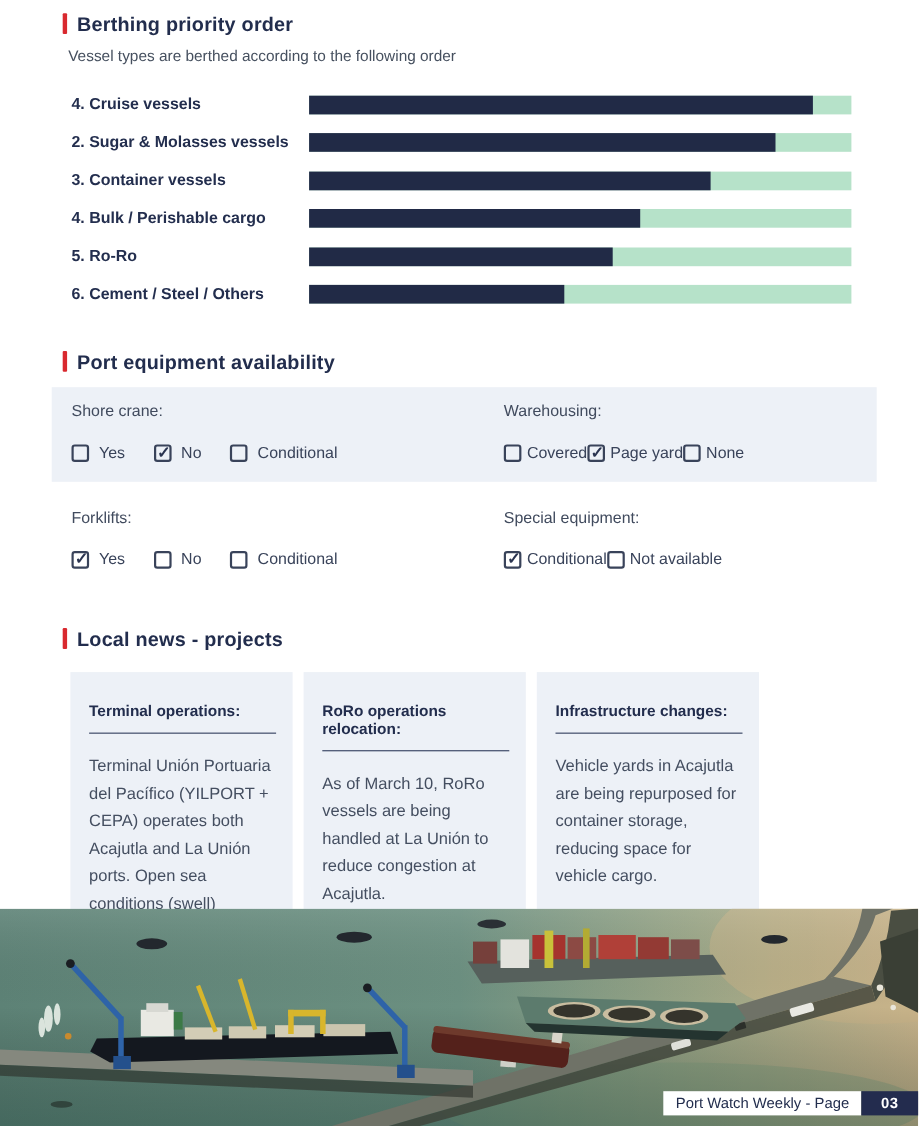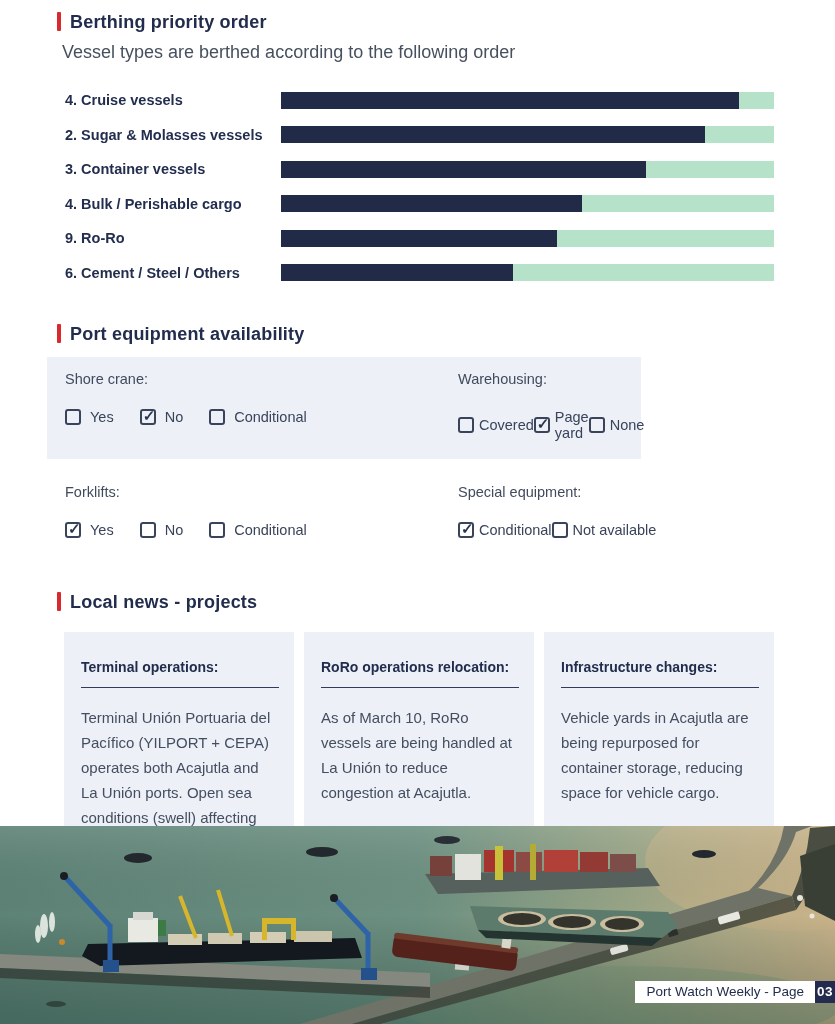--- a/index.html
+++ b/index.html
@@ -6,57 +6,57 @@
   html,body { background:#ffffff; }
   body { font-family:"Liberation Sans", sans-serif; }
   .page { position:relative; width:835px; height:1024px; background:#ffffff; overflow:hidden; }
 
   
   .sec-head { display:flex; gap:9px; margin-left:57px; }
   .red-bar { width:4px; height:19px; background:#d9292f; border-radius:1px; }
   .sec-title { font-size:18px; font-weight:bold; color:#222d4d; letter-spacing:.2px; }
 
   .s1 { padding-top:12px; }
-  .subtitle { margin:9px 0 0 62px; font-size:18px; color:#46505f; }
+  .subtitle { margin:9px 0 0 62px; font-size:14px; color:#46505f; }
 
   
   .chart { margin:20px 0 0 65px; width:709px; }
   .crow { display:flex; align-items:center; height:34.5px; }
   .clabel { width:216px; font-size:14.5px; font-weight:600; color:#232e4e; }
   .ctrack { flex:1; height:17px; background:#b6e2c9; position:relative; }
   .cfill { position:absolute; left:0; top:0; bottom:0; background:#212a46; }
 
   
   .s2 { margin-top:34px; }
-  .eq-panel { margin:12px 0 0 47px; width:594px; background:#edf1f7; padding:14px 0 18px 18px; display:grid; grid-template-columns:393px auto; }
+  .eq-panel { margin:12px 0 0 47px; width:750px; background:#edf1f7; padding:14px 0 18px 18px; display:grid; grid-template-columns:393px auto; }
   .eq-row2 { margin:11px 0 0 47px; width:741px; padding:14px 0 6px 18px; display:grid; grid-template-columns:393px auto; }
   .eq-label { font-size:14.5px; color:#414b5e; }
   .opts { display:flex; align-items:center; margin-top:22px; column-gap:26px; }
   .opts.tight { column-gap:0; }
   .opt { display:flex; align-items:center; gap:9px; font-size:14.5px; color:#39435a; }
   .opts.tight .opt { gap:5px; }
   .cb { width:16px; height:16px; border:2px solid #39435a; border-radius:3px; position:relative; flex:none; background:#ffffff00; }
   .cb.checked::after { content:"✓"; position:absolute; left:1px; top:-4px; font-size:15px; font-weight:bold; color:#2a3450; }
 
   
   .s3 { margin-top:48px; }
   .cards { display:flex; gap:10px; margin:19px 0 0 64px; }
-  .card { width:230px; height:232px; background:#edf1f7; padding:27px 15px 0 17px; }
+  .card { width:202px; height:232px; background:#edf1f7; padding:27px 15px 0 17px; }
   .card h3 { font-size:14px; font-weight:bold; color:#222d4d; }
   .card .rule { border-bottom:1.5px solid #303c5c; margin-top:12px; }
   .card p { margin-top:17px; font-size:15px; line-height:25px; color:#444e60; }
 
   
   .photo { position:absolute; left:0; top:826px; width:835px; height:198px; overflow:hidden; }
   .photo svg { display:block; }
 
   
-  .footer { position:absolute; right:0; bottom:21px; display:flex; align-items:flex-end; font-size:13.5px; }
+  .footer { position:absolute; right:0; bottom:10px; display:flex; align-items:flex-end; font-size:13.5px; }
   .f-label { background:#ffffff; color:#222d4d; padding:3px 11px 4px; }
-  .f-page { background:#232c4e; color:#ffffff; padding:3px 2px 4px; font-weight:600; letter-spacing:.5px; }
+  .f-page { background:#232c4e; color:#ffffff; padding:3px 18px 4px; font-weight:600; letter-spacing:.5px; }
 </style>
 </head>
 <body>
 
 <div class="page">
 
   <div class="s1">
     <div class="sec-head">
       <div class="red-bar"></div>
       <div class="sec-title">Berthing priority order</div>
@@ -82,21 +82,21 @@
             <div class="cfill" style="width: 74%;"></div>
           </div>
       </div>
       <div class="crow">
         <div class="clabel">4. Bulk / Perishable cargo</div>
         <div class="ctrack">
             <div class="cfill" style="width: 61%;"></div>
           </div>
       </div>
       <div class="crow">
-        <div class="clabel">9. Ro-Ro</div>
+        <div class="clabel">5. Ro-Ro</div>
         <div class="ctrack">
             <div class="cfill" style="width: 56%;"></div>
           </div>
       </div>
       <div class="crow">
         <div class="clabel">6. Cement / Steel / Others</div>
         <div class="ctrack">
             <div class="cfill" style="width: 47%;"></div>
           </div>
       </div>

